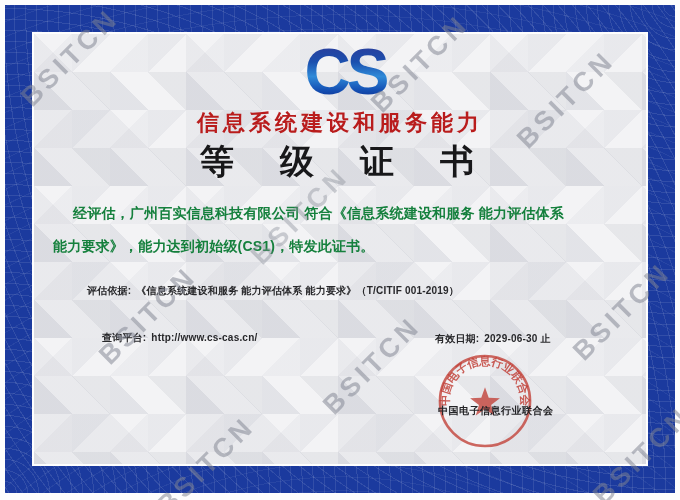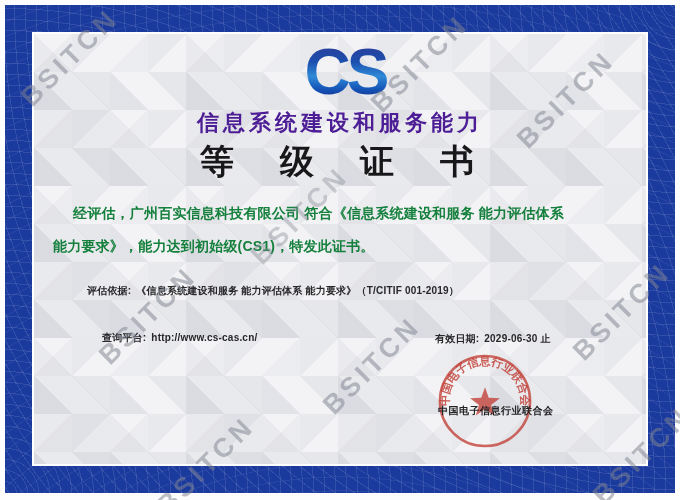--- a/index.html
+++ b/index.html
@@ -41,21 +41,21 @@
   }
   @supports ((-webkit-background-clip:text) or (background-clip:text)){
     .logo{
       background:linear-gradient(180deg,#2c3d9a 0%,#1b4fae 32%,#2f8ad8 58%,#1450b4 82%,#0d2f8e 100%);
       -webkit-background-clip:text;background-clip:text;color:transparent;
     }
   }
   .subtitle{
     position:absolute;left:0;right:0;top:108px;text-align:center;
     font-family:"Liberation Serif",serif;
-    font-size:22px;font-weight:700;letter-spacing:4px;color:#4c1d95;
+    font-size:22px;font-weight:700;letter-spacing:4px;color:#b91c1c;
   }
   .title{
     position:absolute;left:0;right:0;top:139px;text-align:center;
     font-family:"Liberation Serif",serif;
     font-size:34px;font-weight:700;letter-spacing:6px;color:#18181a;
   }
   .body-text{
     position:absolute;left:53px;right:56px;top:197px;
     font-size:14px;line-height:33px;font-weight:700;color:#15803d;
     letter-spacing:0.2px;white-space:nowrap;

